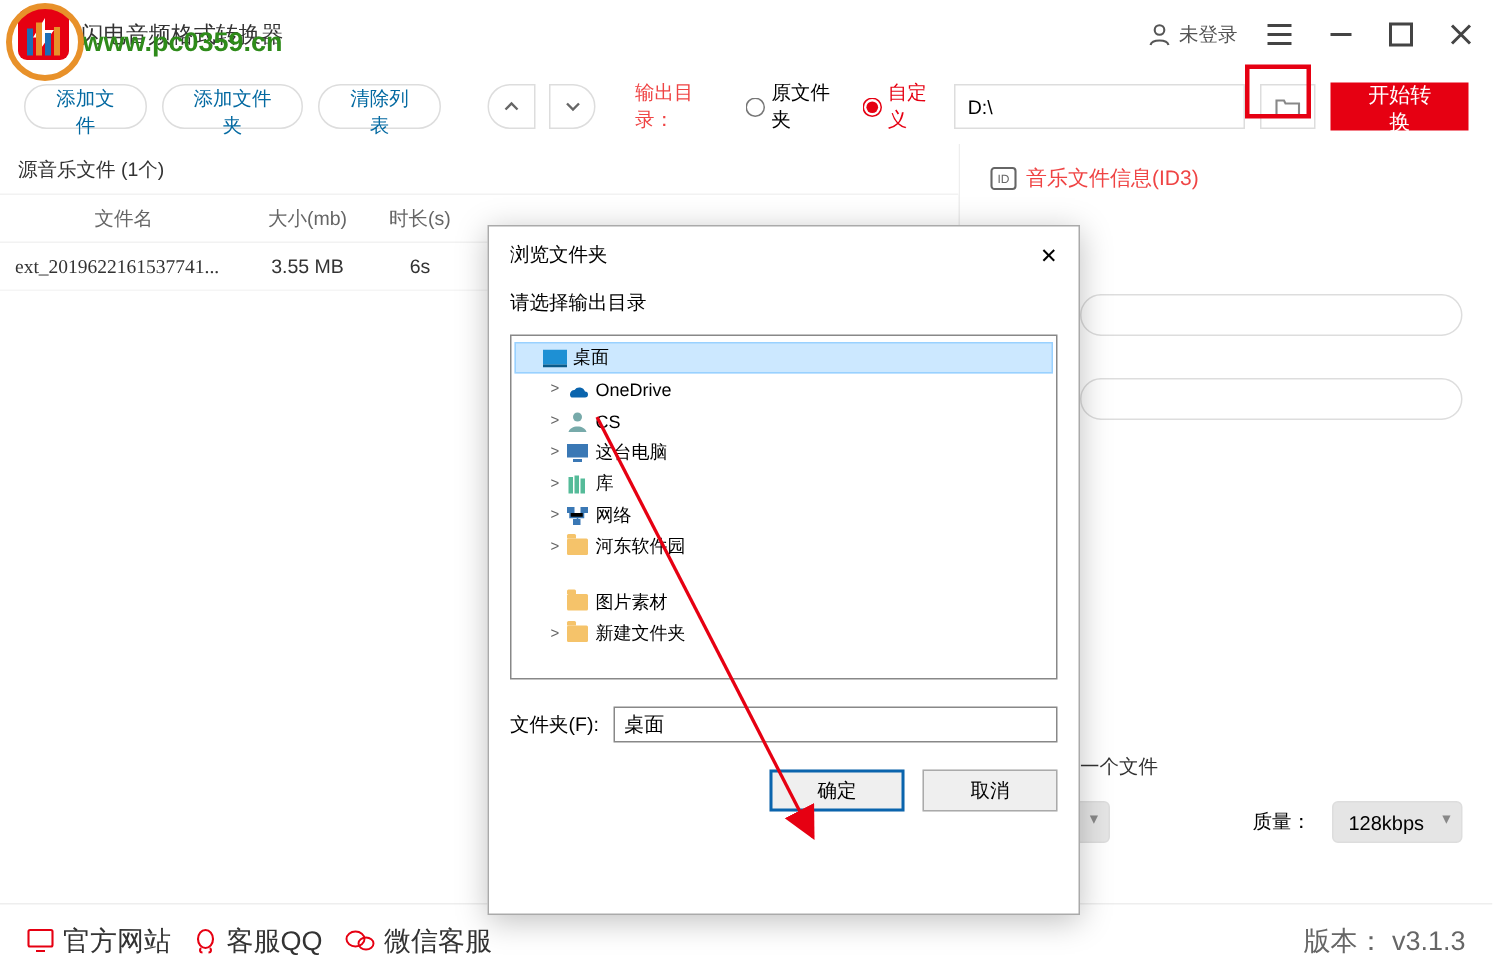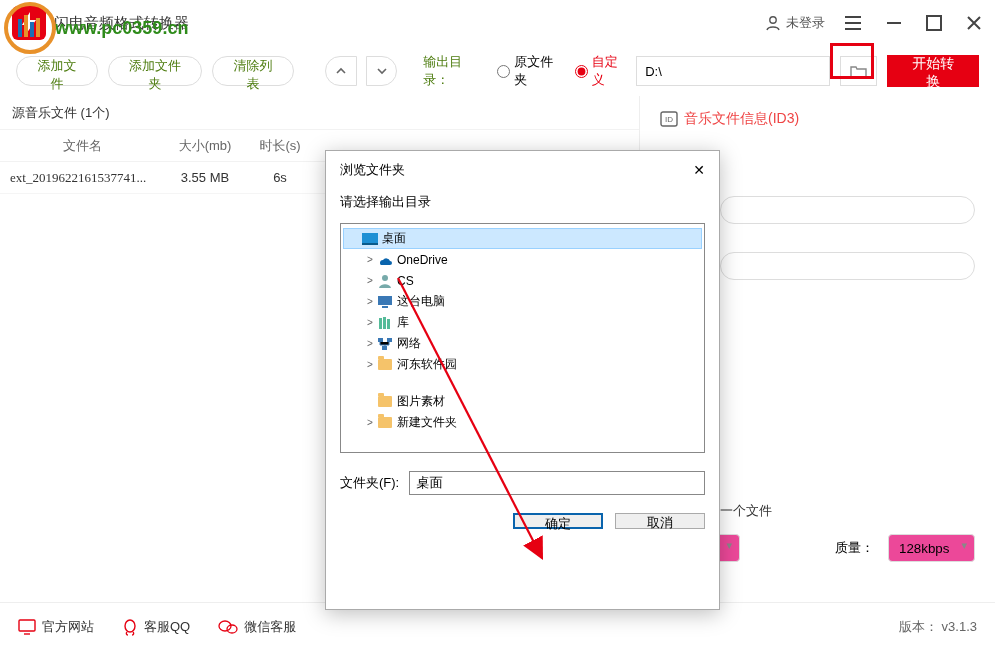--- a/index.html
+++ b/index.html
@@ -10,25 +10,25 @@
   .app-title { font-size: 15px; color: #333; flex: 1; }
   .login { display: flex; align-items: center; color: #555; font-size: 13px; margin-right: 18px; cursor: pointer; }
   .login svg { margin-right: 4px; }
   .tb-icons { display: flex; align-items: center; gap: 22px; }
   .tb-icons span, .tb-icons svg { cursor: pointer; color: #444; }
 
   .watermark { position:absolute; left:55px; top:18px; color:#2e8b1a; font-size:18px; font-weight:bold; pointer-events:none; }
   .badge-logo { position:absolute; left:4px; top:2px; width:52px; height:52px; pointer-events:none; }
 
   .toolbar { height: 50px; display: flex; align-items: center; padding: 0 16px; gap: 10px; }
-  .btn { height: 30px; border: 1px solid #ddd; background: #fff; border-radius: 15px; padding: 0 16px; font-size: 13px; color: #4d7c0f; cursor: pointer; }
+  .btn { height: 30px; border: 1px solid #ddd; background: #fff; border-radius: 15px; padding: 0 16px; font-size: 13px; color: #0369a1; cursor: pointer; }
   .arrow-btn { width: 34px; height: 30px; border: 1px solid #ddd; background: #fff; display: flex; align-items: center; justify-content: center; cursor: pointer; }
   .arrow-left { border-radius: 15px 0 0 15px; }
   .arrow-right { border-radius: 0 15px 15px 0; margin-left:-1px; }
-  .outdir-label { margin-left: 16px; font-size: 13px; color: #4d7c0f; }
+  .outdir-label { margin-left: 16px; font-size: 13px; color: #ef4444; }
   .radio { margin: 0 4px; accent-color: #e60012; }
   .custom-checked { color: #e60012; }
   .path-input { flex: 1; height: 30px; border: 1px solid #ddd; padding: 0 8px; font-size: 13px; }
   .browse-btn { width: 40px; height: 30px; border: 1px solid #ddd; background: #fff; display:flex; align-items:center; justify-content:center; cursor:pointer; }
   .start-btn { height: 32px; background: #e60012; color: #fff; border: none; padding: 0 20px; font-size: 14px; cursor:pointer; }
   .browse-highlight { position:absolute; border:3px solid #e60012; pointer-events:none; }
 
   .columns { display:flex; height: 480px; }
   .left-col { width: 640px; border-right: 1px solid #eee; display:flex; flex-direction:column; }
   .right-col { flex:1; padding: 14px 20px; display:flex; flex-direction:column; }
@@ -44,43 +44,43 @@
   .td3 { width: 70px; text-align:center; }
 
   .info-row { display:flex; align-items:center; margin: 14px 0; font-size:13px; color:#333; }
   .info-label { width: 50px; text-align:right; margin-right:10px; }
   .info-input { flex:1; height:28px; border:1px solid #ddd; border-radius:14px; padding:0 12px; }
   .id3-head { display:flex; align-items:center; font-size:14px; color:#ef4444; margin-bottom:20px; }
   .id3-head svg { margin-right:6px; }
 
   .same-file { font-size:13px; color:#333; margin-top:auto; }
   .format-row { display:flex; align-items:center; margin-top:14px; gap:14px; font-size:13px; }
-  .select { height:28px; border:1px solid #ddd; border-radius:4px; padding:0 24px 0 10px; min-width:80px; appearance:none; background:#ec4899; }
+  .select { height:28px; border:1px solid #ddd; border-radius:4px; padding:0 24px 0 10px; min-width:80px; appearance:none; background:#e5e5e5; }
   .select-wrap { position:relative; display:inline-block; }
   .select-wrap::after { content:"▾"; position:absolute; right:8px; top:5px; font-size:11px; color:#888; pointer-events:none; }
 
-  .footer { position:absolute; bottom:0; left:0; right:0; height:48px; border-top:1px solid #eee; display:flex; align-items:center; padding:0 18px; gap:28px; font-size:13px; color:#333; }
+  .footer { position:absolute; bottom:0; left:0; right:0; height:48px; border-top:1px solid #eee; display:flex; align-items:center; padding:0 18px; gap:15px; font-size:18px; color:#333; }
   .footer-item { display:flex; align-items:center; gap:6px; cursor:pointer; }
   .version { margin-left:auto; color:#666; }
 
   
   .dialog { position:absolute; left:325px; top:150px; width:395px; height:460px; background:#fff; border:1px solid #aaa; box-shadow:0 4px 20px rgba(0,0,0,.25); display:flex; flex-direction:column; z-index:50; }
   .dlg-title { display:flex; align-items:center; padding:10px 14px 6px; font-size:13px; }
   .dlg-close { margin-left:auto; cursor:pointer; font-size:14px; }
   .dlg-sub { padding:8px 14px 12px; font-size:13px; }
   .tree-box { margin:0 14px; border:1px solid #888; height:230px; overflow:auto; padding:4px 2px; }
   .tree-item { display:flex; align-items:center; height:21px; font-size:12px; padding-left:4px; cursor:pointer; }
   .tree-item.selected { background:#cce8ff; border:1px solid #99d1ff; }
   .tree-item .exp { width:14px; text-align:center; color:#666; font-size:10px; }
   .tree-item .ico { width:16px; height:16px; margin-right:4px; display:flex; align-items:center; justify-content:center; }
   .folder-row { display:flex; align-items:center; margin:18px 14px 0; font-size:13px; }
   .folder-row label { margin-right:10px; }
   .folder-row input { flex:1; height:24px; border:1px solid #888; padding:0 6px; }
   .dlg-btns { display:flex; gap:12px; justify-content:flex-end; padding:18px 14px 0; }
-  .dlg-btn { width:90px; height:16px; border:1px solid #aaa; background:#efefef; font-size:13px; cursor:pointer; }
+  .dlg-btn { width:90px; height:28px; border:1px solid #aaa; background:#efefef; font-size:13px; cursor:pointer; }
   .dlg-btn.primary { border:2px solid #0a64ad; }
   .ok-highlight { position:absolute; border:3px solid #e60012; pointer-events:none; }
 
   
   .anno-arrow { position:absolute; pointer-events:none; z-index:100; }
 
   .ic-folder { width:14px; height:11px; background:#f5c36a; border-radius:1px; position:relative; }
   .ic-folder::before { content:""; position:absolute; top:-3px; left:0; width:6px; height:3px; background:#f5c36a; border-radius:1px 1px 0 0; }
 </style>
 </head>

